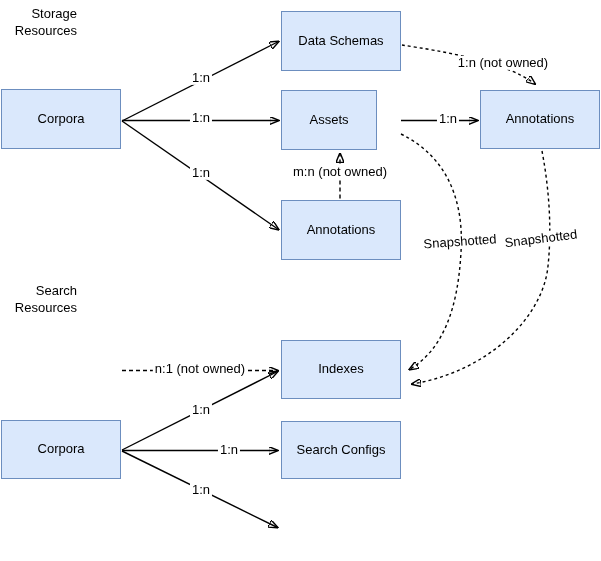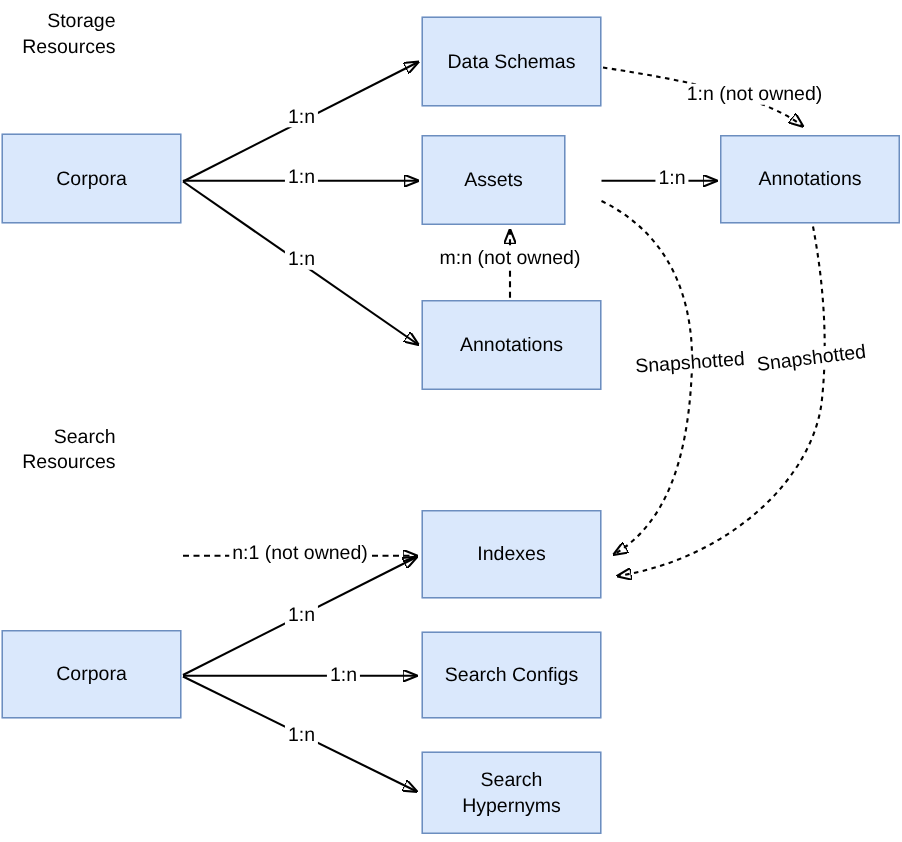--- a/index.html
+++ b/index.html
@@ -80,23 +80,20 @@
 
   <div class="node" style="left:1px;top:420px;width:120px;height:59px;">
     <span class="node-label">Corpora</span>
   </div>
   <div class="node" style="left:281px;top:340px;width:120px;height:59px;">
     <span class="node-label">Indexes</span>
   </div>
   <div class="node" style="left:281px;top:421px;width:120px;height:58px;">
     <span class="node-label">Search Configs</span>
   </div>
-  <div class="node" style="left:281px;top:501px;width:120px;height:55px;">
-    <span class="node-label">Search Hypernyms</span>
-  </div>
 
   <div class="edge-label" style="left:201px;top:78px;">1:n</div>
   <div class="edge-label" style="left:201px;top:118px;">1:n</div>
   <div class="edge-label" style="left:201px;top:173px;">1:n</div>
   <div class="edge-label" style="left:448px;top:119px;">1:n</div>
   <div class="edge-label" style="left:340px;top:172px;">m:n (not owned)</div>
   <div class="edge-label" style="left:471px;top:63px;margin-left:32px;">1:n (not owned)</div>
   <div class="edge-label rot1" style="left:460px;top:242px;">Snapshotted</div>
   <div class="edge-label rot2" style="left:541px;top:239px;">Snapshotted</div>
   <div class="edge-label" style="left:200px;top:369px;">n:1 (not owned)</div>

